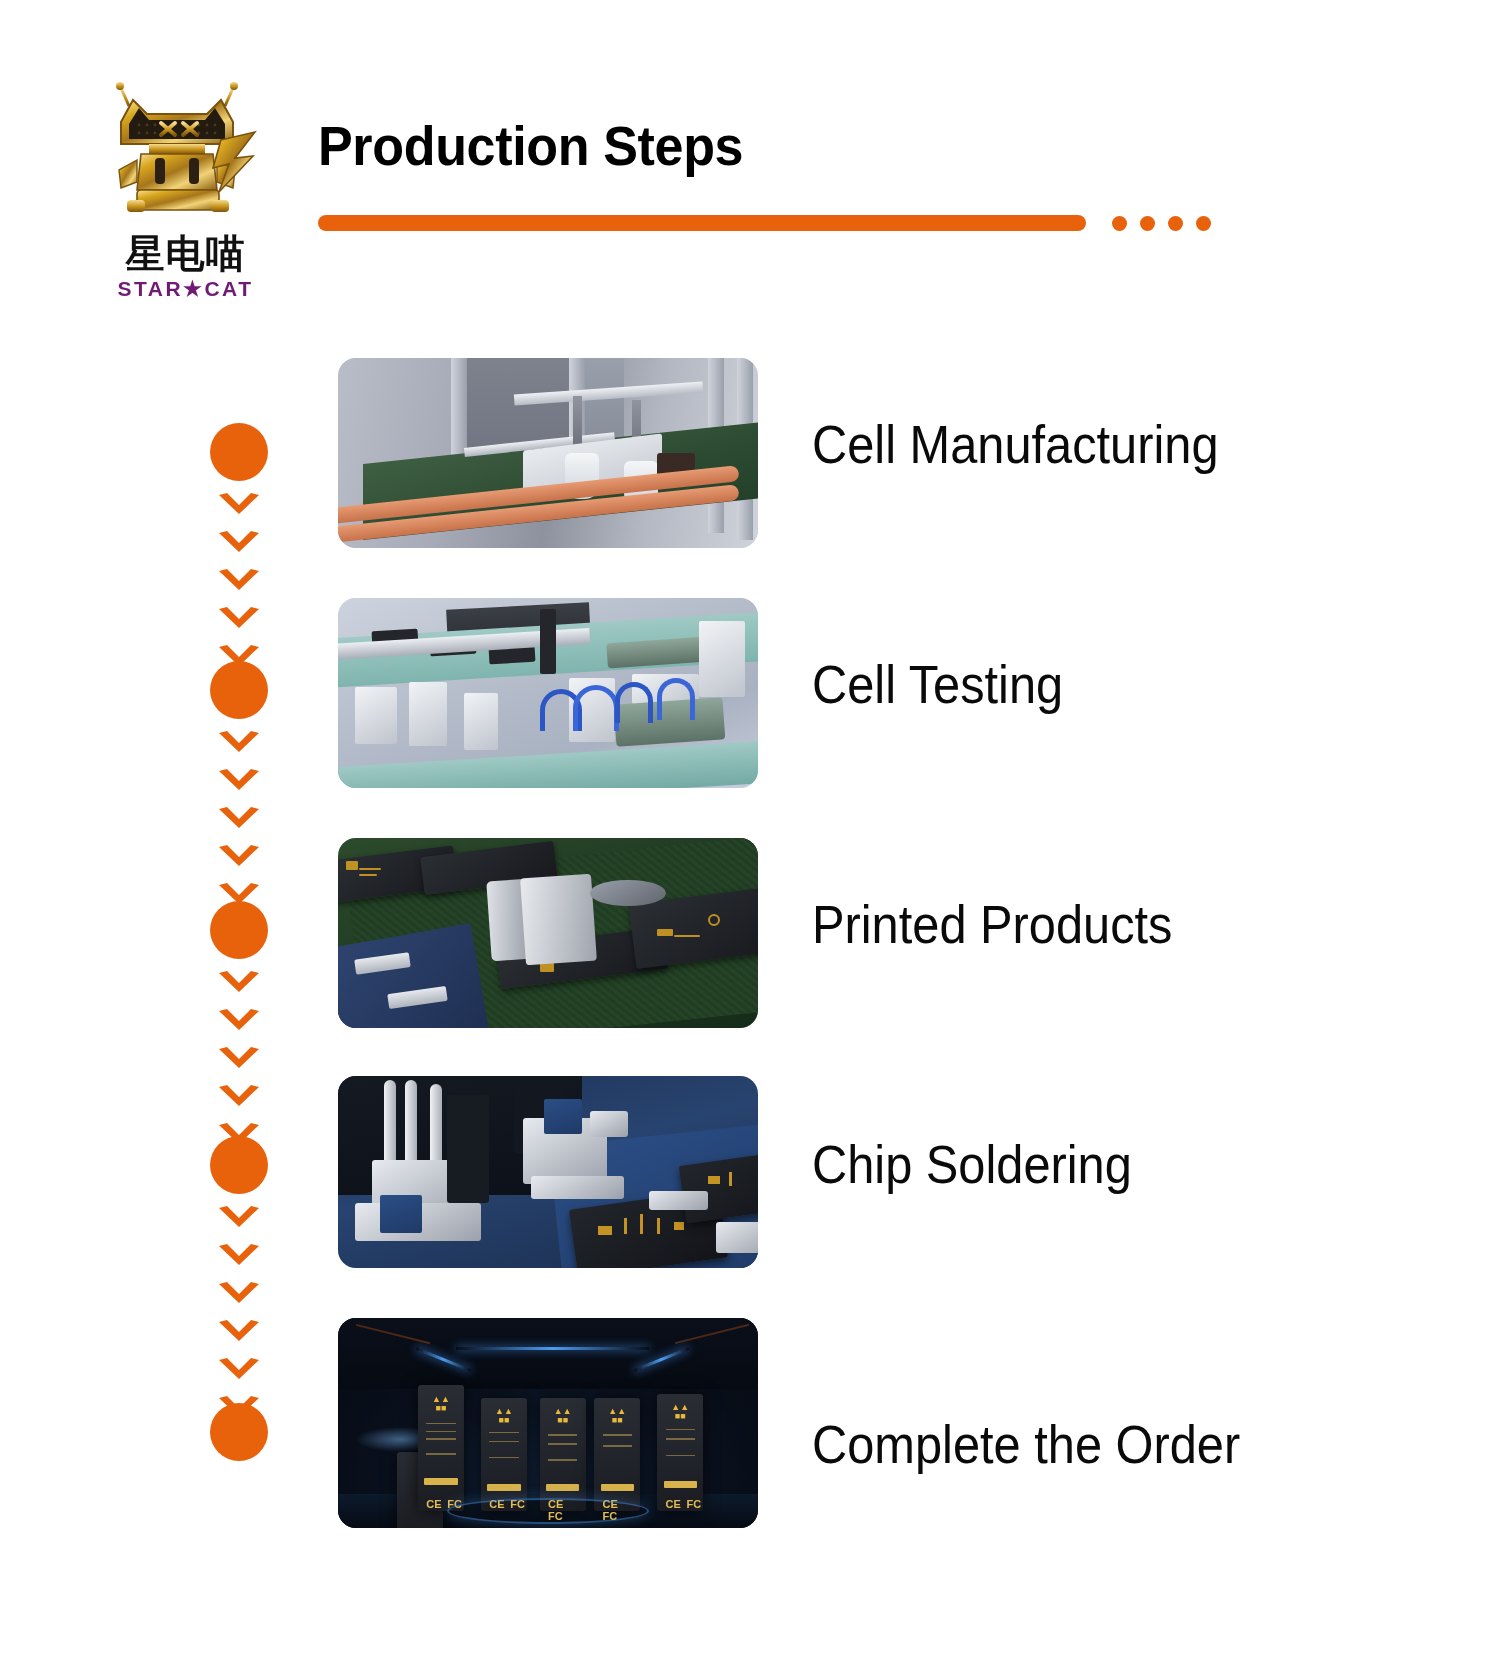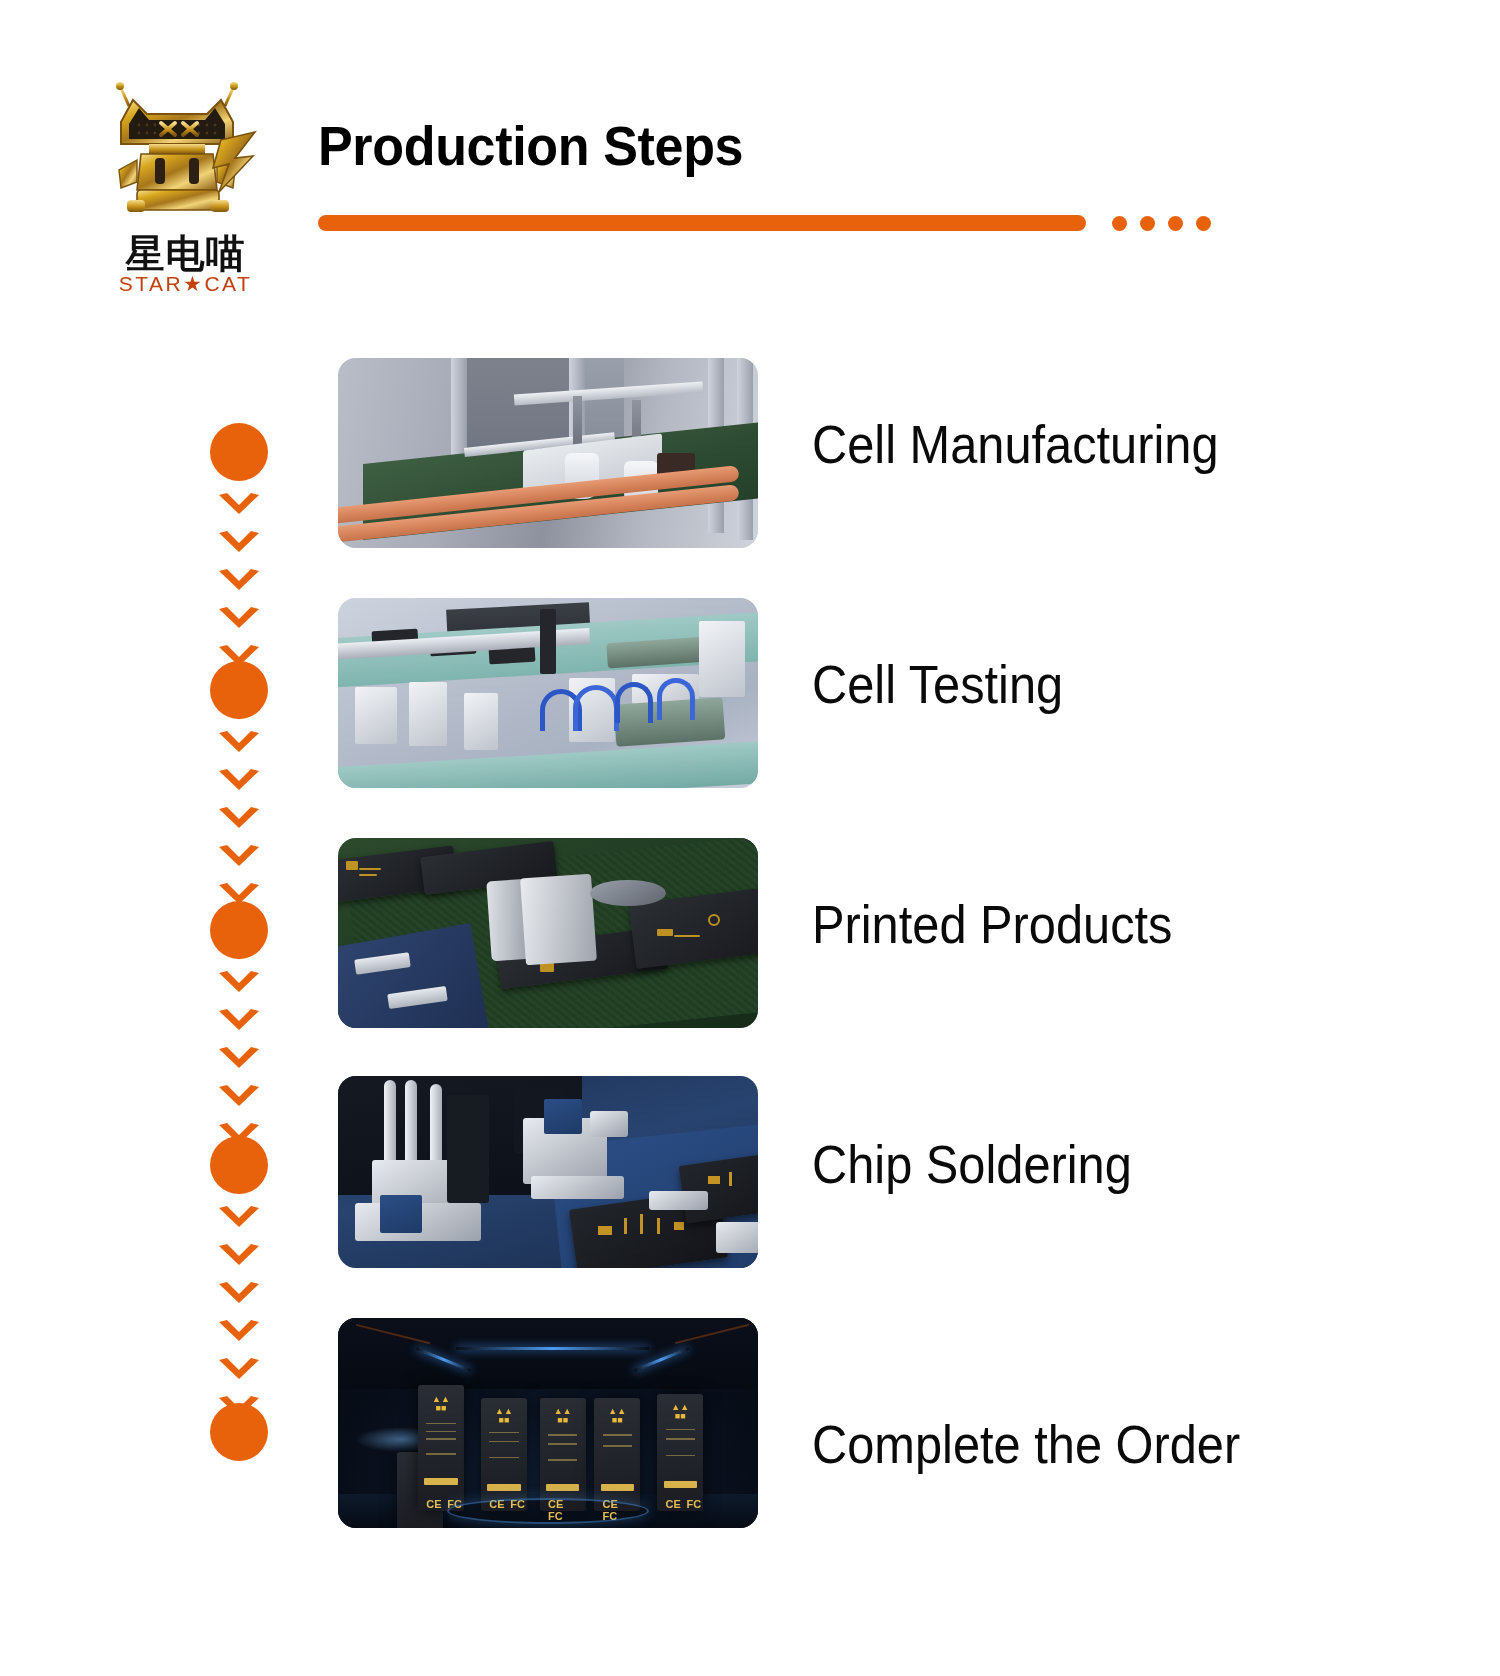--- a/index.html
+++ b/index.html
@@ -17,24 +17,24 @@
   .brand { position:absolute; left:93px; top:78px; width:185px; height:225px; }
   .brand-logo { width:165px; height:150px; margin:0 auto; position:relative; }
 
   .brand-cn {
     margin-top:6px; text-align:center;
     font-family:"DejaVu Sans", sans-serif;
     font-size:39px; font-weight:bold; letter-spacing:1px;
     color:#111; line-height:1;
   }
   .brand-en {
-    text-align:center;
+    margin-top:5px; text-align:center;
     font-family:"Liberation Sans", sans-serif;
-    font-size:21px; font-weight:normal; letter-spacing:2.5px;
-    color:#c2410c; line-height:1;
+    font-size:21px; font-weight:bold; letter-spacing:2.5px;
+    color:#701a75; line-height:1;
   }
 
   .title {
     position:absolute; left:318px; top:113px;
     font-family:"Liberation Sans", sans-serif;
     font-size:56px; font-weight:bold;
     color:#000; letter-spacing:-0.4px;
     transform:scaleX(0.93); transform-origin:left center;
     white-space:nowrap;
   }

